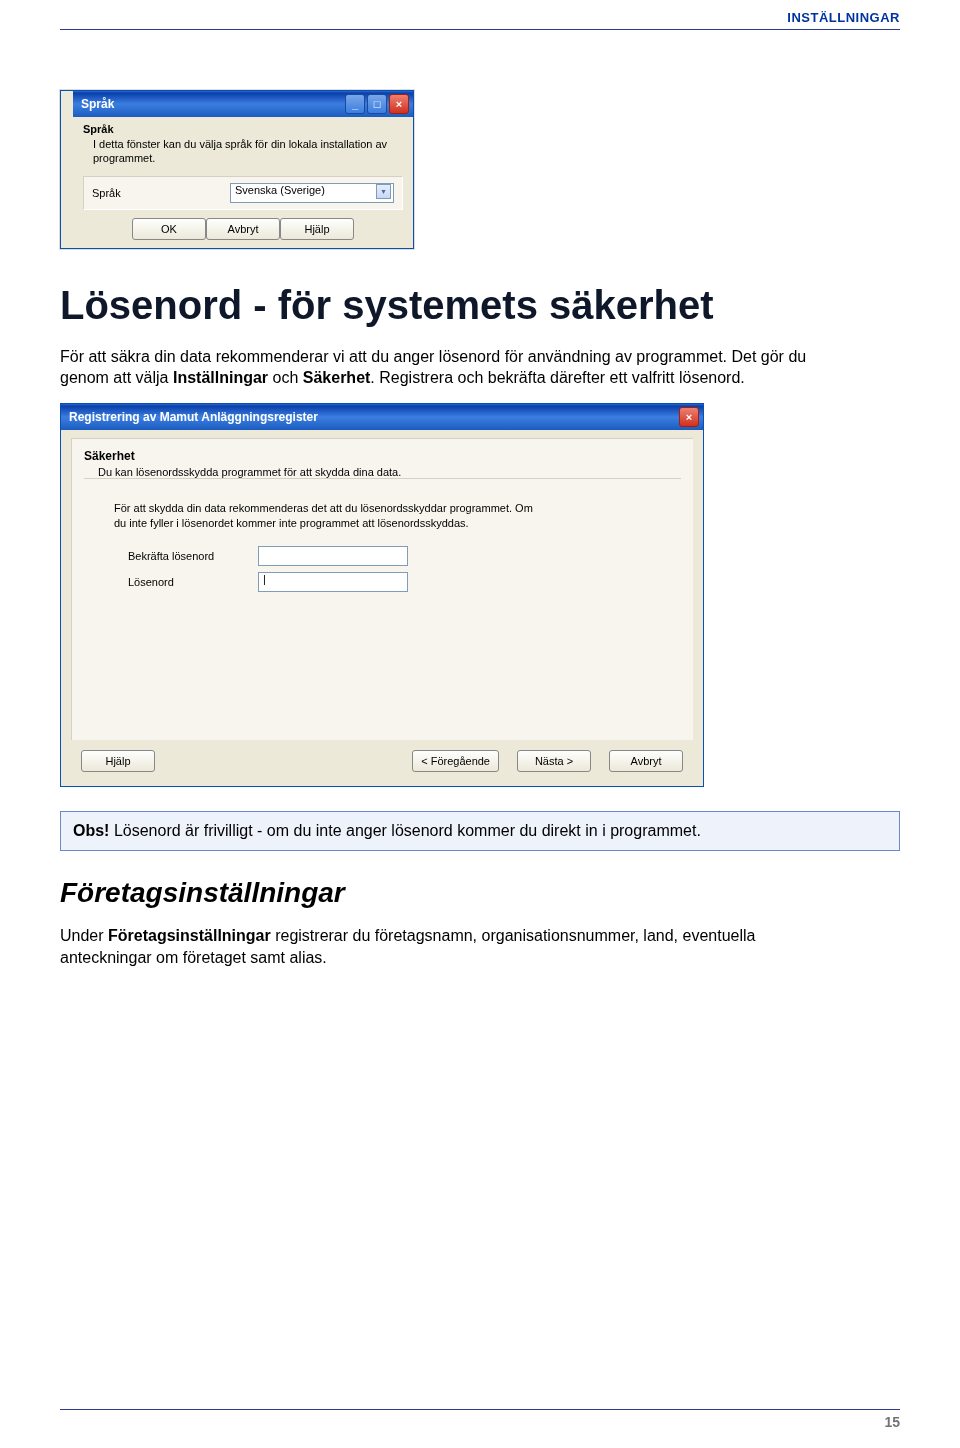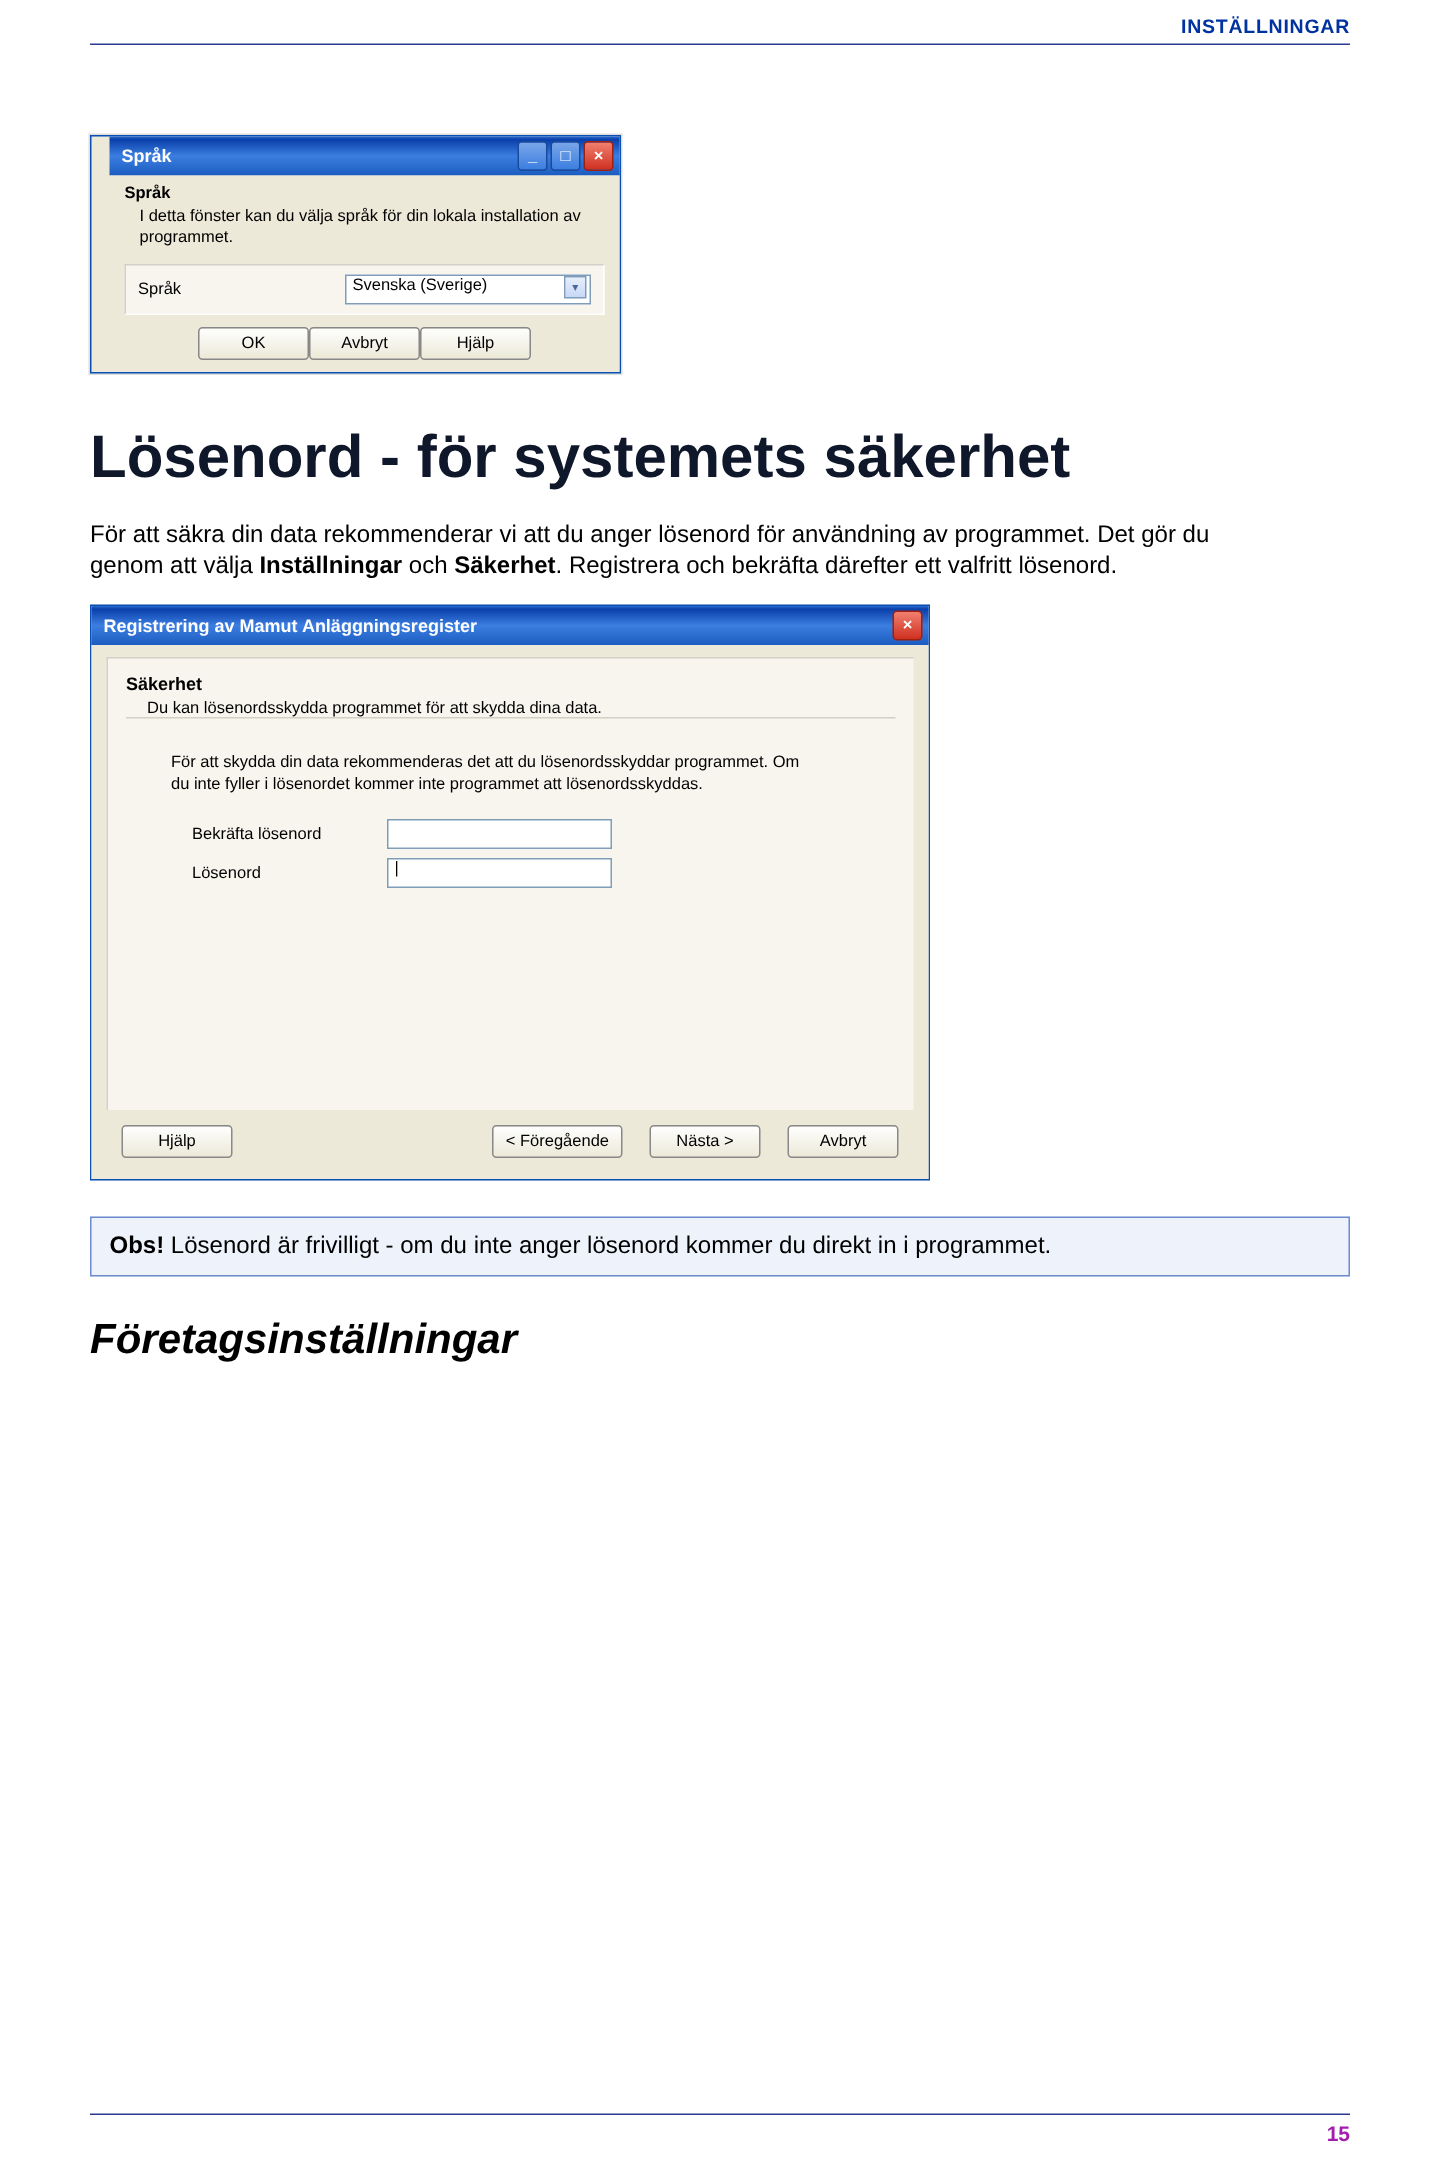--- a/index.html
+++ b/index.html
@@ -142,21 +142,21 @@
   }
   .doc-p {
     font-size: 16px;
     line-height: 1.35;
     margin-bottom: 14px;
     max-width: 760px;
   }
   .doc-p .bold { font-weight: bold; }
   
   .win-dialog2 {
-    width: 560px;
+    width: 644px;
     border: 1px solid #0a50b4;
     background: #ece9d8;
     font-family: Tahoma, Arial, sans-serif;
     margin-bottom: 24px;
   }
   .dialog2-inner {
     background: #ece9d8;
     padding: 8px 10px 10px 10px;
   }
   .dialog2-inset {
@@ -226,21 +226,21 @@
   .footer {
     position: absolute;
     bottom: 18px;
     left: 60px;
     right: 60px;
     border-top: 1px solid #2a3b8f;
     text-align: right;
     padding-top: 4px;
     font-size: 14px;
     font-weight: bold;
-    color: #a21caf;
+    color: #737373;
   }
 </style>
 </head>
 <body>
 
 <div class="page">
   <div class="header-right">INSTÄLLNINGAR</div>
 
   <div class="win-dialog">
     <div class="titlebar">
@@ -308,17 +308,20 @@
         <button class="btn">Avbryt</button>
       </div>
     </div>
   </div>
 
   <div class="note-box">
     <span class="bold">Obs!</span><span> Lösenord är frivilligt - om du inte anger lösenord kommer du direkt in i programmet.</span>
   </div>
 
   <h2 class="doc-h2b">Företagsinställningar</h2>
+  <p class="doc-p">
+    <span>Under </span><span class="bold">Företagsinställningar</span><span> registrerar du företagsnamn, organisationsnummer, land, eventuella anteckningar om företaget samt alias.</span>
+  </p>
 
   <div class="footer">
     <span>15</span>
   </div>
 </div>
 
 </body></html>

